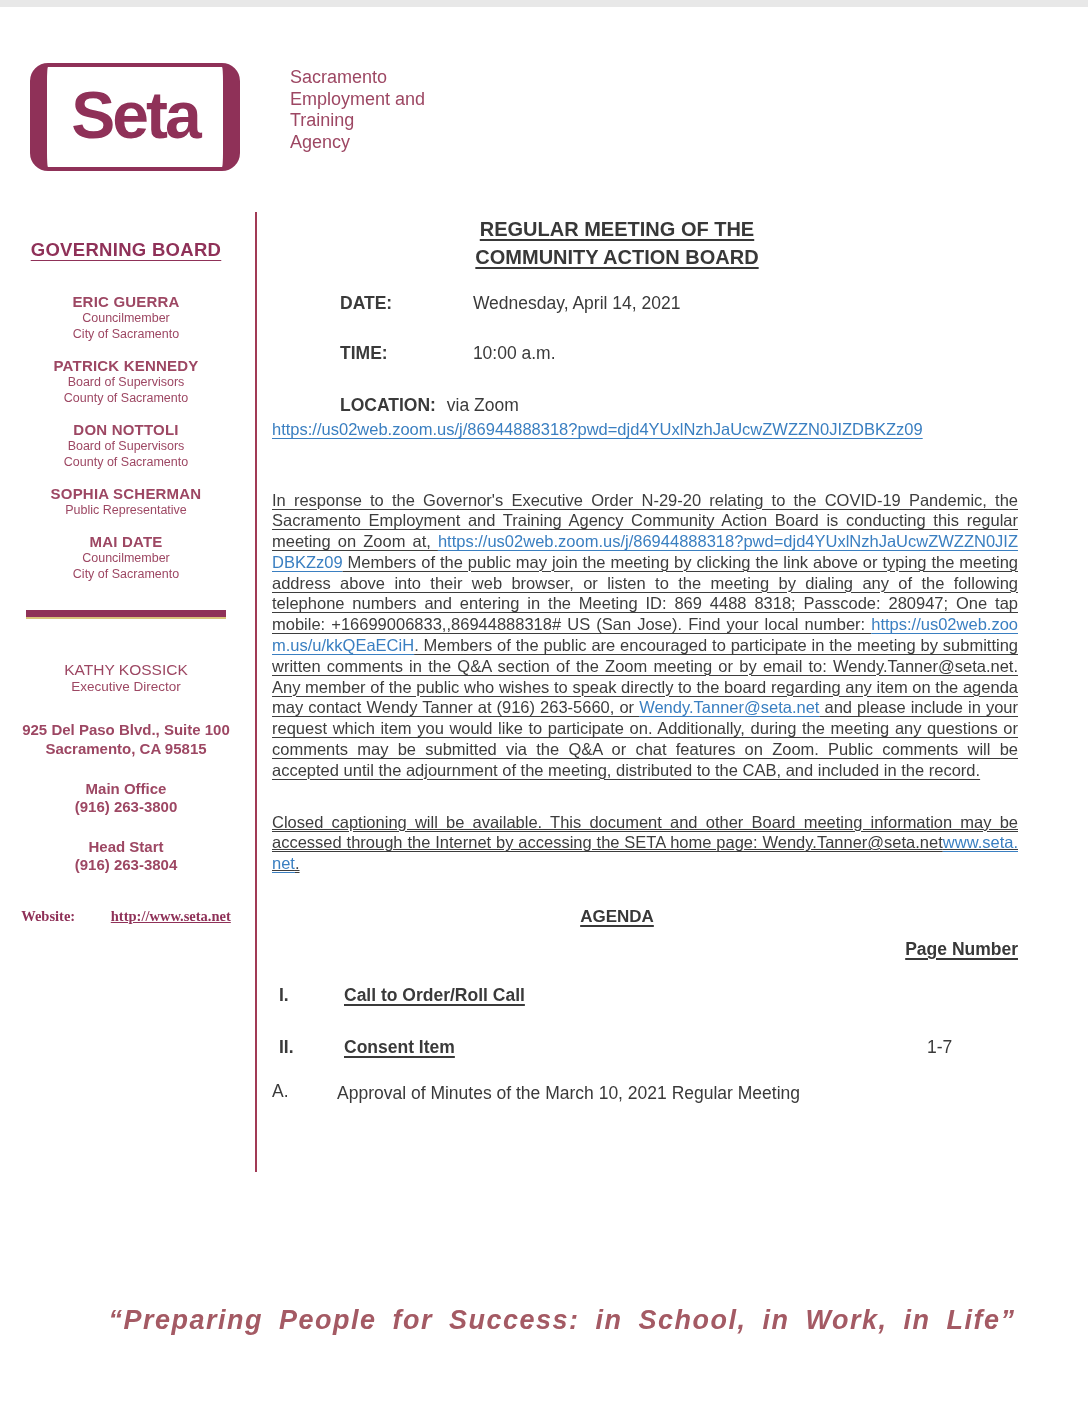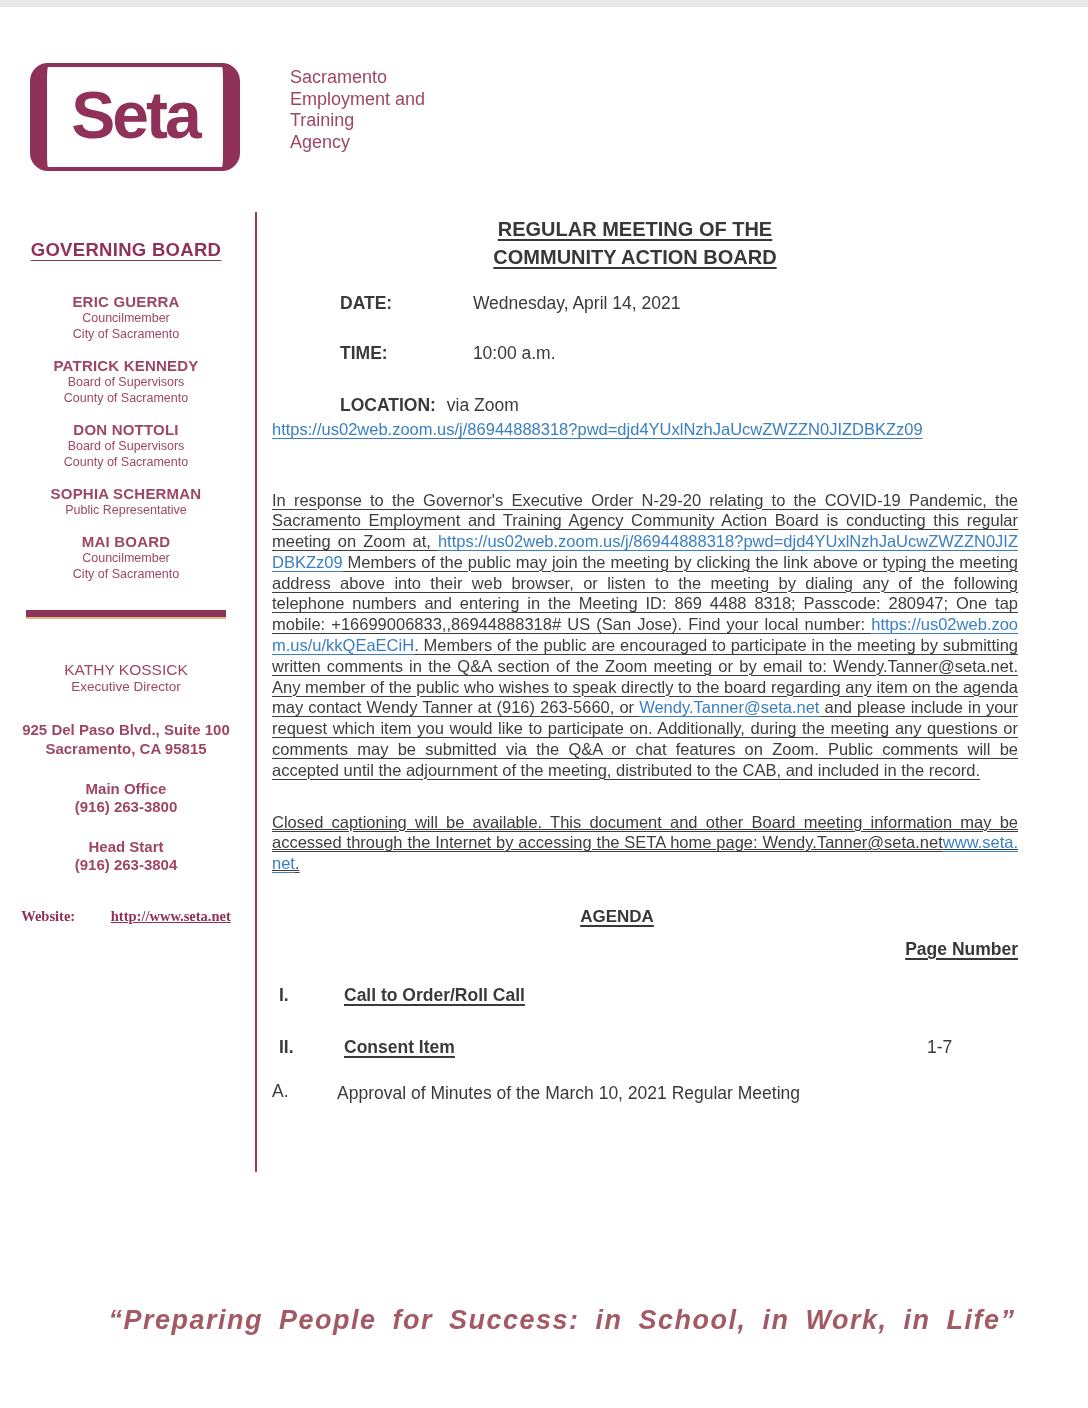--- a/index.html
+++ b/index.html
@@ -58,21 +58,21 @@
 
   .vline {
     position:absolute; left:255px; top:205px; width:2px; height:960px;
     background:#a13a55;
   }
 
   
   .main { position:absolute; left:272px; top:200px; width:746px; height:1100px; }
 
   .doc-title {
-    position:absolute; top:8px; left:18px; width:690px; text-align:center;
+    position:absolute; top:8px; left:0; width:690px; text-align:center;
     font-size:20px; font-weight:bold; color:#383838; line-height:28px;
   }
   .doc-title div { text-decoration:underline; text-decoration-thickness:2px; text-underline-offset:3px; }
 
   .meta-row { position:absolute; left:68px; font-size:17.5px; color:#3a3a3a; }
   .row-date { top:86px; }
   .row-time { top:136px; }
   .row-location { top:188px; }
   .meta-label { font-weight:bold; display:inline-block; width:128px; }
   .meta-label.loc { width:auto; margin-right:6px; }
@@ -149,21 +149,21 @@
     <div class="member">
       <div class="member-name">DON NOTTOLI</div>
       <div class="member-line">Board of Supervisors</div>
       <div class="member-line">County of Sacramento</div>
     </div>
     <div class="member">
       <div class="member-name">SOPHIA SCHERMAN</div>
       <div class="member-line">Public Representative</div>
     </div>
     <div class="member">
-      <div class="member-name">MAI BOARD</div>
+      <div class="member-name">MAI DATE</div>
       <div class="member-line">Councilmember</div>
       <div class="member-line">City of Sacramento</div>
     </div>
 
     <div class="sb-divider"></div>
 
     <div class="director">
       <div class="director-name">KATHY KOSSICK</div>
       <div class="director-title">Executive Director</div>
     </div>

